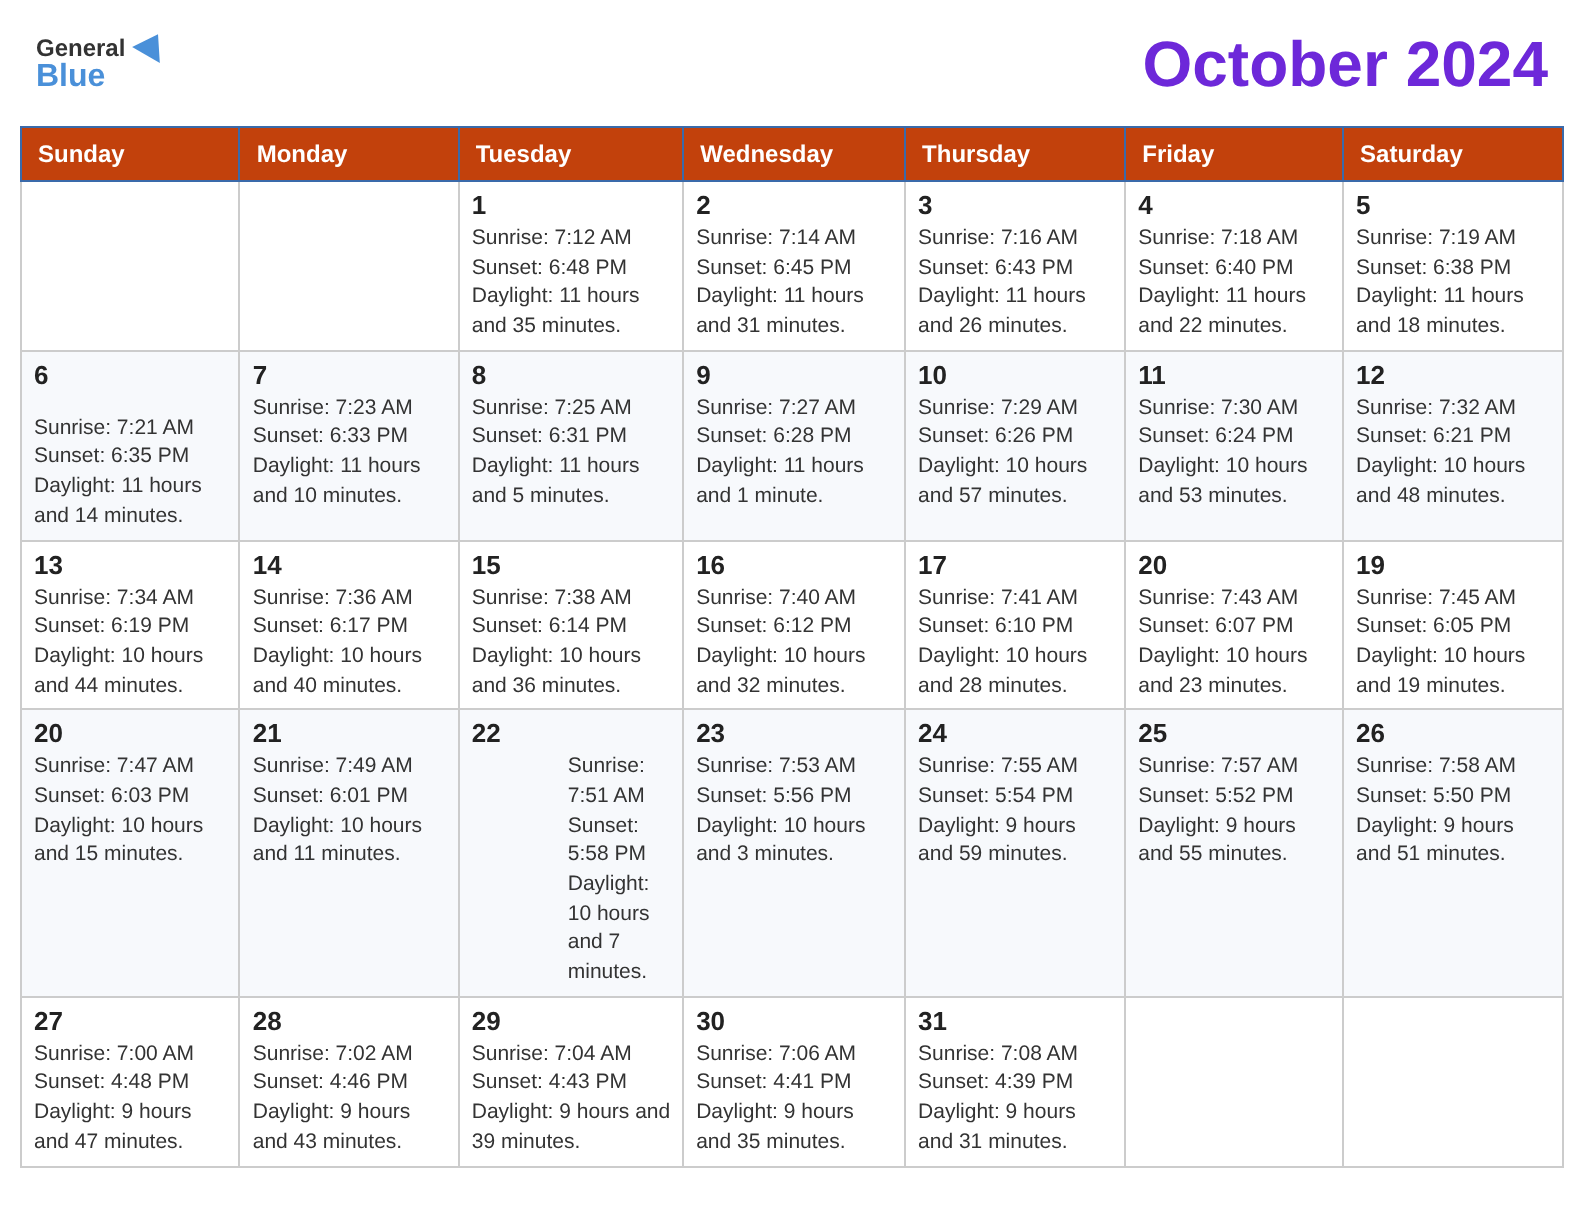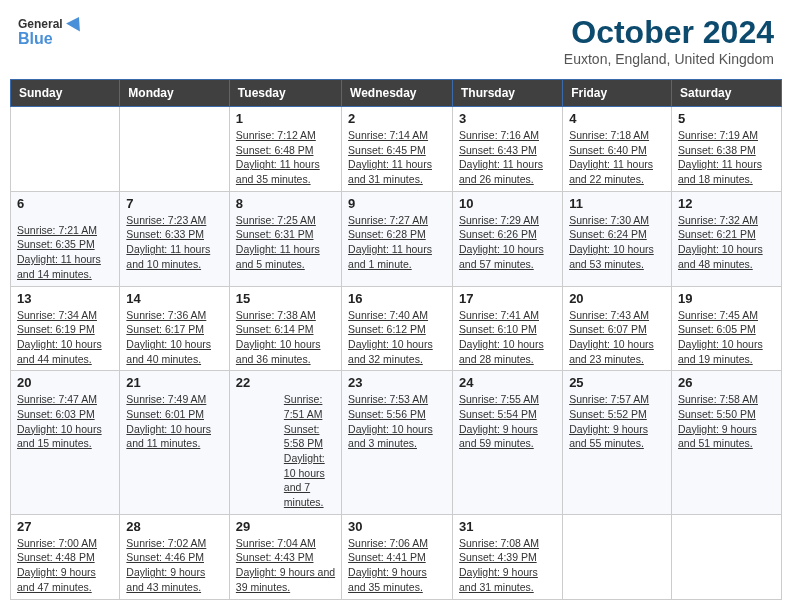--- a/index.html
+++ b/index.html
@@ -21,33 +21,33 @@
       display: flex;
       flex-direction: column;
       align-items: flex-start;
     }
     .title-block {
       text-align: right;
     }
     .month-title {
       font-size: 32px;
       font-weight: bold;
-      color: #0c4a6e;
+      color: #6d28d9;
     }
     .location {
       font-size: 14px;
       color: #555;
     }
     .calendar {
       width: 100%;
       border-collapse: collapse;
       font-size: 11px;
     }
     .calendar th {
-      background-color: #404040;
+      background-color: #c2410c;
       color: white;
       text-align: left;
       padding: 6px 8px;
       font-size: 12px;
       font-weight: bold;
       border: 1px solid #3a6aaa;
     }
     .calendar td {
       border: 1px solid #ccc;
       vertical-align: top;
@@ -63,42 +63,40 @@
       font-weight: bold;
       font-size: 13px;
       color: #222;
       display: block;
       margin-bottom: 2px;
     }
     .day-info {
       color: #333;
       font-size: 10.5px;
       line-height: 1.4;
-      text-decoration: underline;
     }
     .empty-cell {
       background: #f9f9f9;
     }
   </style>
 </head>
 <body>
 
 <div class="header">
   <div class="logo">
     <div style="display:flex;align-items:center;">
       <span style="font-size:12px;font-weight:bold;color:#333;">General</span>
       <svg width="20" height="20" viewBox="0 0 20 20" style="margin-left:2px;">
         <polygon points="10,2 18,14 2,14" fill="#4a90d9" transform="rotate(30,10,10)"></polygon>
       </svg>
     </div>
     <span style="font-size:16px;font-weight:bold;color:#4a90d9;margin-top:-4px;">Blue</span>
   </div>
   <div class="title-block">
     <div class="month-title">October 2024</div>
-    <div class="location">Euxton, England, United Kingdom</div>
   </div>
 </div>
 
 <table class="calendar">
   <thead>
     <tr>
     <th>Sunday</th>
         <th>Monday</th>
         <th>Tuesday</th>
         <th>Wednesday</th>

